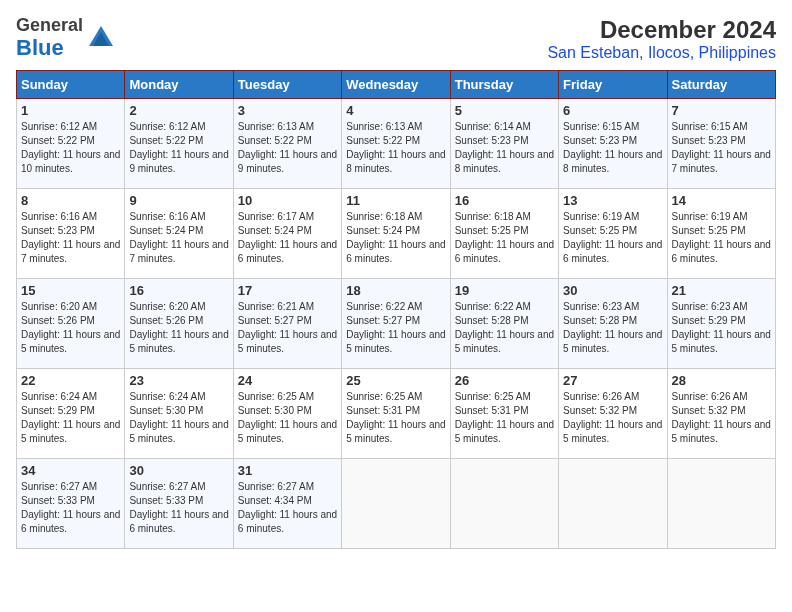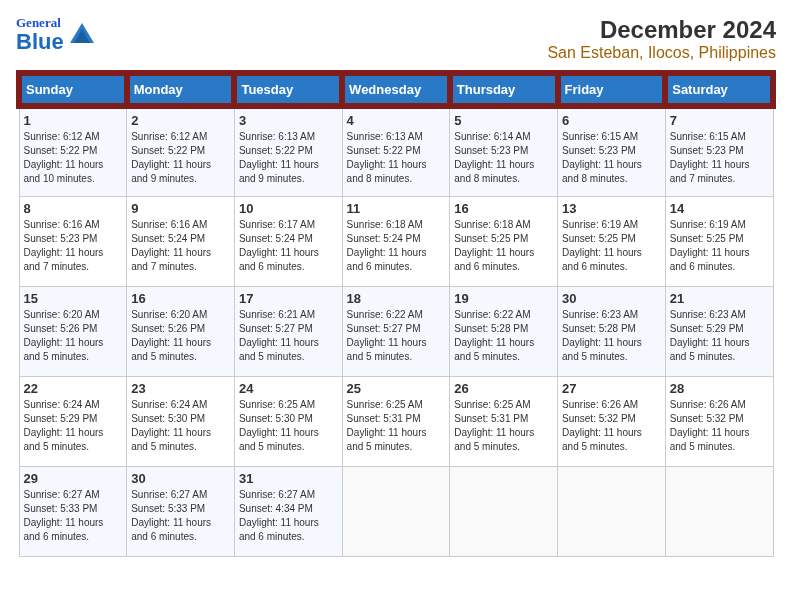--- a/index.html
+++ b/index.html
@@ -19,24 +19,23 @@
     .logo {
       display: flex;
       align-items: center;
     }
     .logo-text {
       display: flex;
       flex-direction: column;
       line-height: 1.1;
     }
     .logo-general {
-      font-size: 13px;
-      font-weight: bold;
-      color: #1d4ed8;
-      font-family: Liberation Serif, serif;
+      font-size: 18px;
+      font-weight: bold;
+      color: #404040;
     }
     .logo-blue {
       font-size: 22px;
       font-weight: bold;
       color: #1a6bbf;
     }
     .logo-icon {
       width: 32px;
       height: 32px;
       margin-left: 2px;
@@ -44,35 +43,35 @@
     .title-area {
       text-align: right;
     }
     .month-title {
       font-size: 24px;
       font-weight: bold;
       color: #333;
     }
     .location {
       font-size: 16px;
-      color: #a16207;
+      color: #1d4ed8;
     }
     table {
       width: 100%;
       border-collapse: collapse;
       table-layout: fixed;
     }
     thead th {
       background-color: #2979c7;
       color: #fff;
       padding: 6px 4px;
       font-size: 13px;
       font-weight: bold;
       text-align: left;
-      border: 6px solid #7f1d1d;
+      border: 1px solid #7f1d1d;
     }
     tbody td {
       vertical-align: top;
       border: 1px solid #ccc;
       padding: 4px;
       height: 90px;
       font-size: 10.5px;
       color: #333;
       background: #fff;
     }
@@ -354,21 +353,21 @@
           <span class="day-num">28</span>
           <div class="day-info">
             <span>Sunrise: 6:26 AM</span><br>
             <span>Sunset: 5:32 PM</span><br>
             <span>Daylight: 11 hours and 5 minutes.</span>
           </div>
         </td>
       </tr>
       <tr>
         <td>
-          <span class="day-num">29</span>
+          <span class="day-num">34</span>
           <div class="day-info">
             <span>Sunrise: 6:27 AM</span><br>
             <span>Sunset: 5:33 PM</span><br>
             <span>Daylight: 11 hours and 6 minutes.</span>
           </div>
         </td>
         <td>
           <span class="day-num">30</span>
           <div class="day-info">
             <span>Sunrise: 6:27 AM</span><br>

